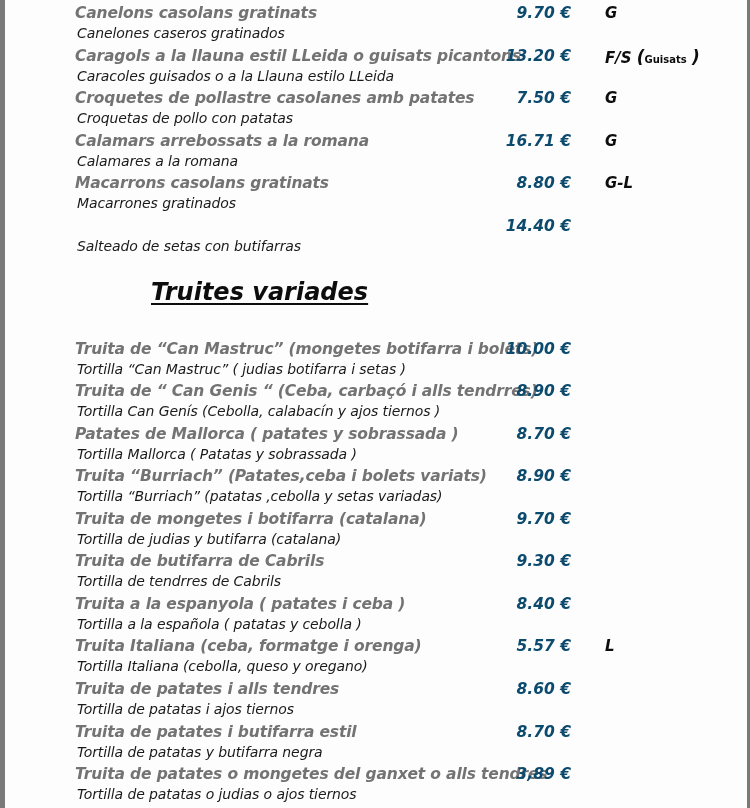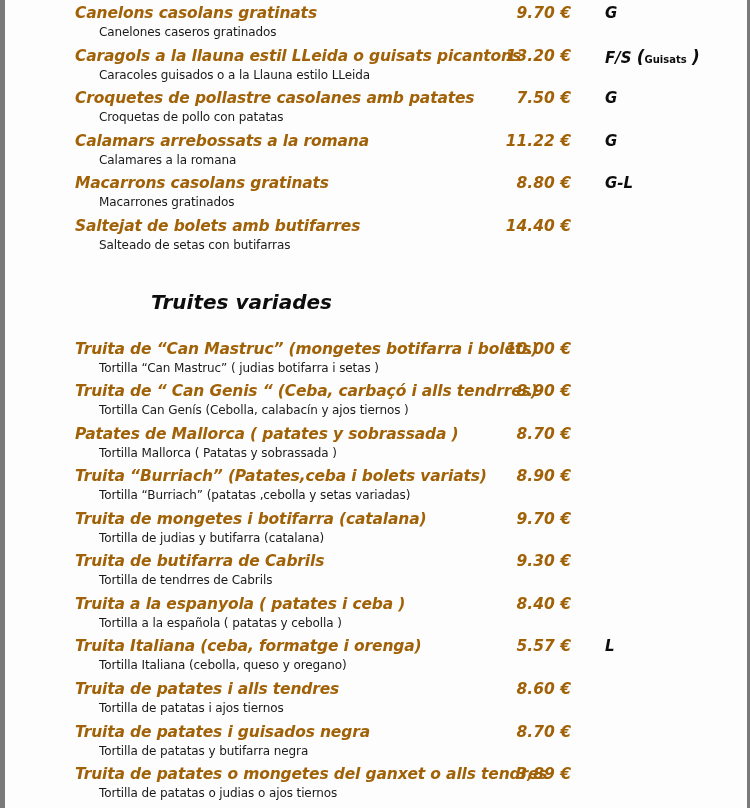--- a/index.html
+++ b/index.html
@@ -35,41 +35,42 @@
   }
   .item-name {
     position: absolute;
     left: 70px;
     top: 2px;
     font-weight: bold;
     font-style: italic;
     font-size: 15.5px;
     letter-spacing: -0.15px;
     white-space: nowrap;
-    color: #a16207;
+    color: #737373;
   }
   .item-sub {
     position: absolute;
-    left: 94px;
+    left: 72px;
     top: 23px;
-    font-size: 12px;
+    font-style: italic;
+    font-size: 14px;
     letter-spacing: -0.1px;
     white-space: nowrap;
     color: #1a1a1a;
   }
   .item-price {
     position: absolute;
     right: 176px;
     top: 2px;
     font-weight: bold;
     font-style: italic;
     font-size: 15.5px;
     white-space: nowrap;
     text-align: right;
-    color: #a16207;
+    color: #0c4a6e;
   }
   .item-tag {
     position: absolute;
     left: 600px;
     top: 2px;
     font-weight: bold;
     font-style: italic;
     font-size: 15px;
     white-space: nowrap;
     color: #0d0d0d;
@@ -79,24 +80,25 @@
     font-style: normal;
     font-weight: bold;
     margin-top: 30px;
   }
   .item-tag .paren {
     font-size: 17px;
   }
   .section-title {
     position: absolute;
     left: 146px;
-    top: 290px;
-    font-weight: bold;
-    font-style: italic;
-    font-size: 20px;
+    top: 278px;
+    font-weight: bold;
+    font-style: italic;
+    font-size: 24px;
+    text-decoration: underline;
     text-decoration-thickness: 2px;
     text-underline-offset: 3px;
     white-space: nowrap;
     color: #0d0d0d;
   }
 </style>
 </head>
 <body>
 
 <div class="edge-left"></div>
@@ -119,33 +121,32 @@
   <div class="item" style="top:87px">
     <span class="item-name">Croquetes de pollastre casolanes amb patates</span>
     <span class="item-sub">Croquetas de pollo con patatas</span>
     <span class="item-price">7.50 €</span>
     <span class="item-tag">G</span>
   </div>
 
   <div class="item" style="top:130px">
     <span class="item-name">Calamars arrebossats a la romana</span>
     <span class="item-sub">Calamares a la romana</span>
-    <span class="item-price">11.22 €</span>
+    <span class="item-price">16.71 €</span>
     <span class="item-tag">G</span>
   </div>
 
   <div class="item" style="top:172px">
     <span class="item-name">Macarrons casolans gratinats</span>
     <span class="item-sub">Macarrones gratinados</span>
     <span class="item-price">8.80 €</span>
     <span class="item-tag">G-L</span>
   </div>
 
   <div class="item" style="top:215px">
-    <span class="item-name">Saltejat de bolets amb butifarres</span>
     <span class="item-sub">Salteado de setas con butifarras</span>
     <span class="item-price">14.40 €</span>
   </div>
 
   <div class="section-title">Truites variades</div>
 
   <div class="item" style="top:338px">
     <span class="item-name">Truita de “Can Mastruc” (mongetes botifarra i bolets)</span>
     <span class="item-sub">Tortilla “Can Mastruc” ( judias botifarra i setas )</span>
     <span class="item-price">10.00 €</span>
@@ -194,21 +195,21 @@
     <span class="item-tag">L</span>
   </div>
 
   <div class="item" style="top:678px">
     <span class="item-name">Truita de patates i alls tendres</span>
     <span class="item-sub">Tortilla de patatas i ajos tiernos</span>
     <span class="item-price">8.60 €</span>
   </div>
 
   <div class="item" style="top:721px">
-    <span class="item-name">Truita de patates i guisados negra</span>
+    <span class="item-name">Truita de patates i butifarra estil</span>
     <span class="item-sub">Tortilla de patatas y butifarra negra</span>
     <span class="item-price">8.70 €</span>
   </div>
 
   <div class="item" style="top:763px">
     <span class="item-name">Truita de patates  o mongetes del ganxet o alls tendres</span>
     <span class="item-sub">Tortilla de patatas o   judias   o   ajos tiernos</span>
     <span class="item-price">3,89 €</span>
   </div>
 

